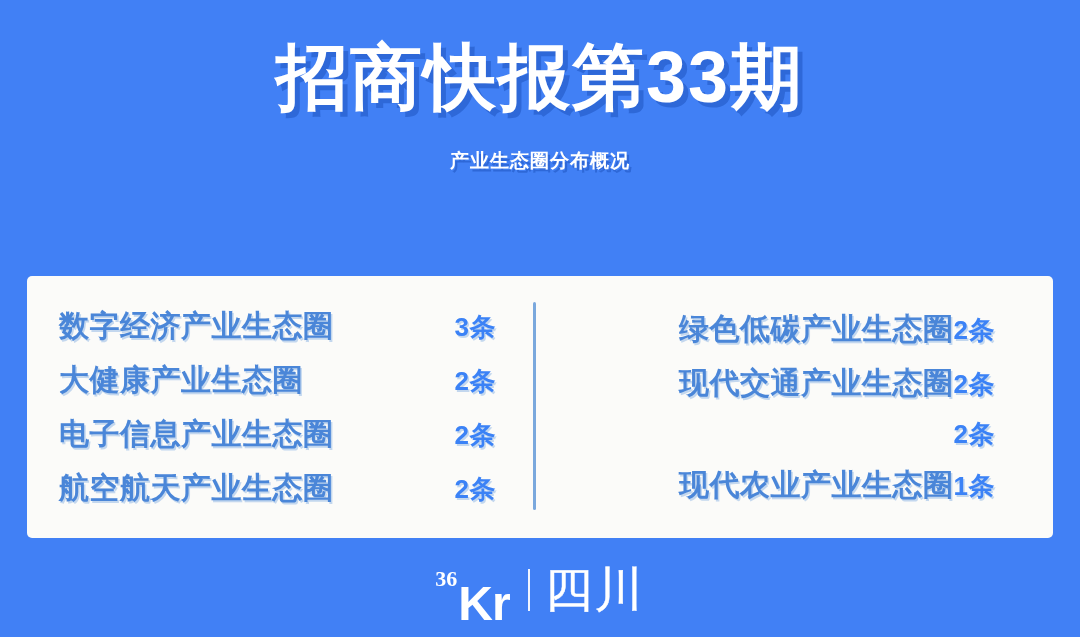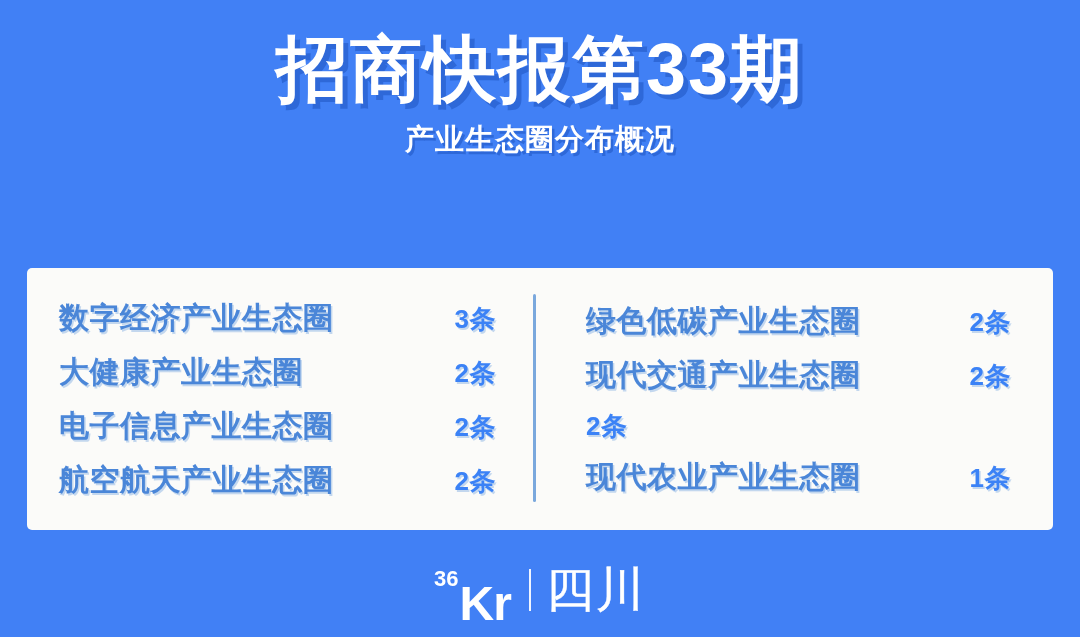--- a/index.html
+++ b/index.html
@@ -17,49 +17,49 @@
 
   .poster {
     position: absolute;
     inset: 0;
     background: #4180f5;
   }
 
   
   .title-area {
     position: absolute;
-    top: 32px;
+    top: 40px;
     left: 0;
     width: 1080px;
     text-align: center;
   }
   .main-title {
     font-size: 72px;
     line-height: 1.05;
     font-weight: 700;
     color: #ffffff;
     letter-spacing: 2px;
     text-shadow: 5px 5px 0 #2e68d8;
     white-space: nowrap;
   }
   .sub-title {
-    margin-top: 12px;
-    font-size: 29px;
+    margin-top: 32px;
+    font-size: 19px;
     font-weight: 700;
     color: #ffffff;
     letter-spacing: 1px;
     text-shadow: 2.5px 2.5px 0 #2e68d8;
     white-space: nowrap;
   }
 
   
   .card {
     position: absolute;
     left: 27px;
-    top: 268px;
+    top: 276px;
     width: 1026px;
     height: 262px;
     background: #fbfbf9;
     border-radius: 5px;
     box-sizing: border-box;
   }
   .card-inner {
     position: relative;
     width: 100%;
     height: 100%;
@@ -77,21 +77,21 @@
   }
   .column {
     width: 50%;
     box-sizing: border-box;
     display: flex;
     flex-direction: column;
     justify-content: center;
     gap: 13px;
   }
   .column.left  { padding: 0 44px 0 32px; }
-  .column.right { padding: 0 42px 0 46px; }
+  .column.right { padding: 0 58px 0 46px; align-items: flex-end; }
 
   .eco-row {
     display: flex;
     align-items: baseline;
     justify-content: space-between;
     white-space: nowrap;
   }
   .eco-name {
     font-size: 30px;
     font-weight: 700;
@@ -120,21 +120,21 @@
     gap: 0;
   }
   .logo-36 {
     font-size: 22px;
     font-weight: 700;
     color: #ffffff;
     letter-spacing: 0px;
     line-height: 1;
     position: relative;
     top: -11px;
-    font-family: Liberation Sans, sans-serif;
+    font-family: Liberation Serif, serif;
   }
   .logo-kr {
     font-size: 48px;
     font-weight: 700;
     color: #ffffff;
     line-height: 1;
     letter-spacing: -1px;
     margin-left: 1px;
     margin-top: 28px;
   }

